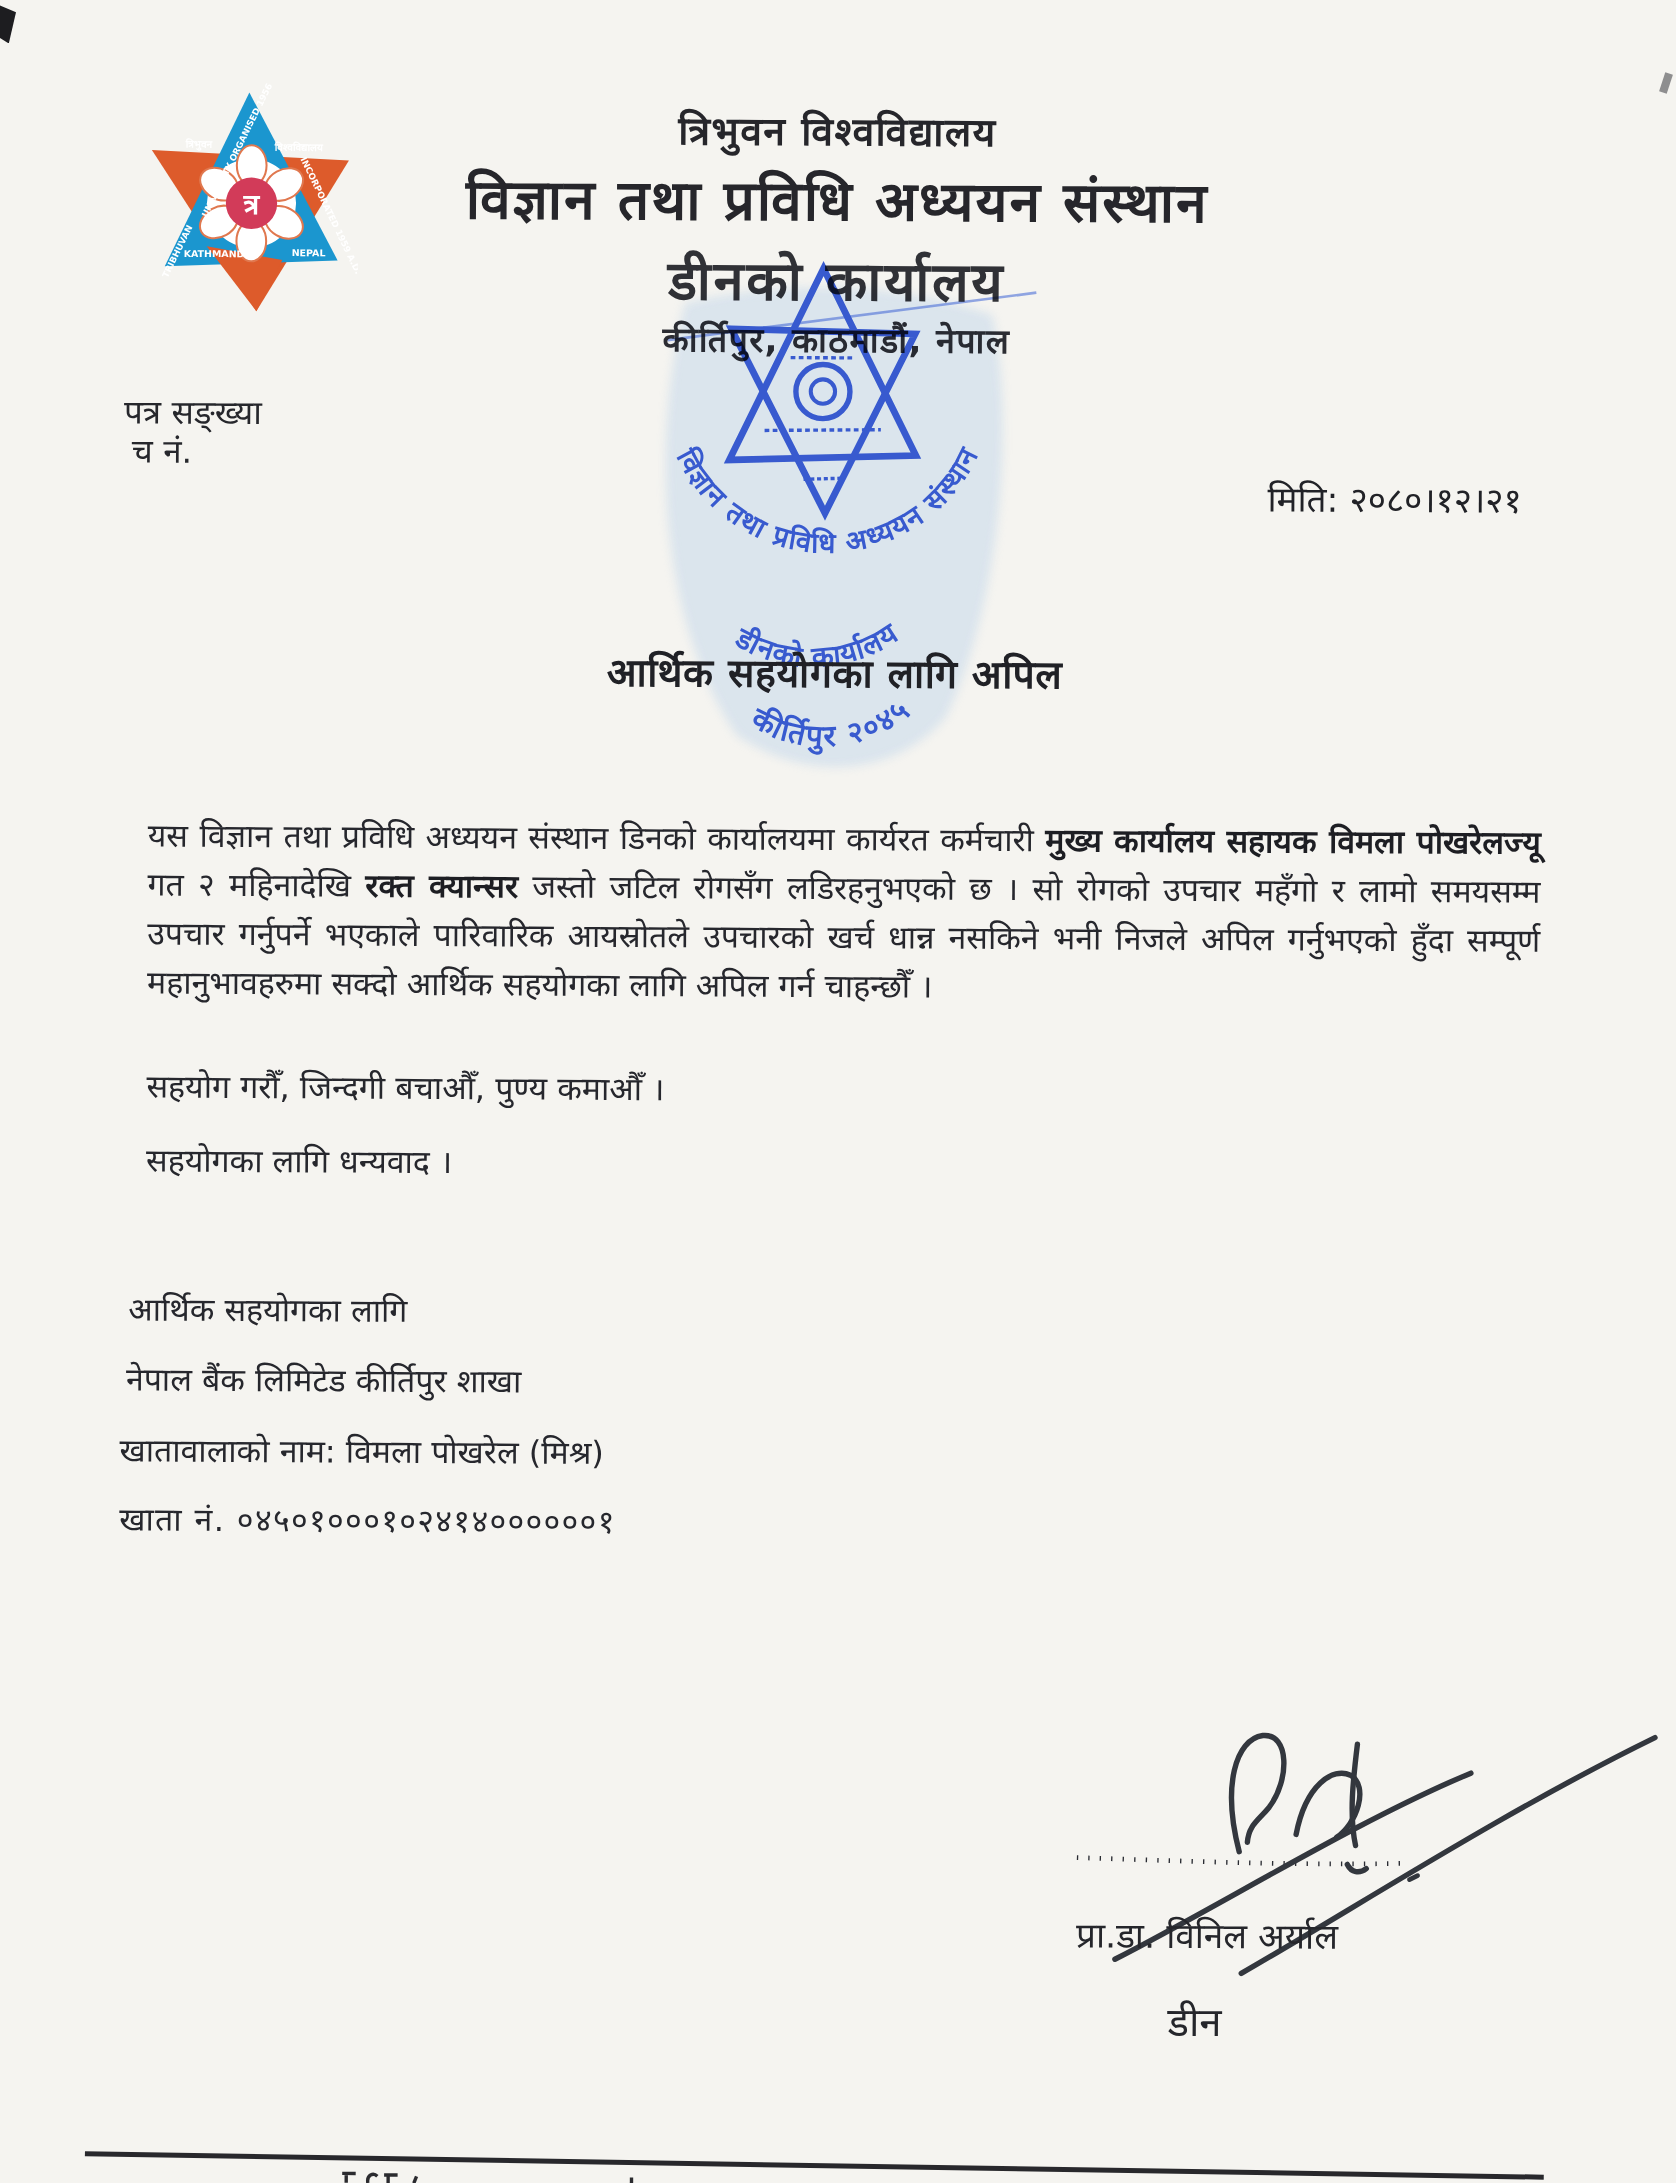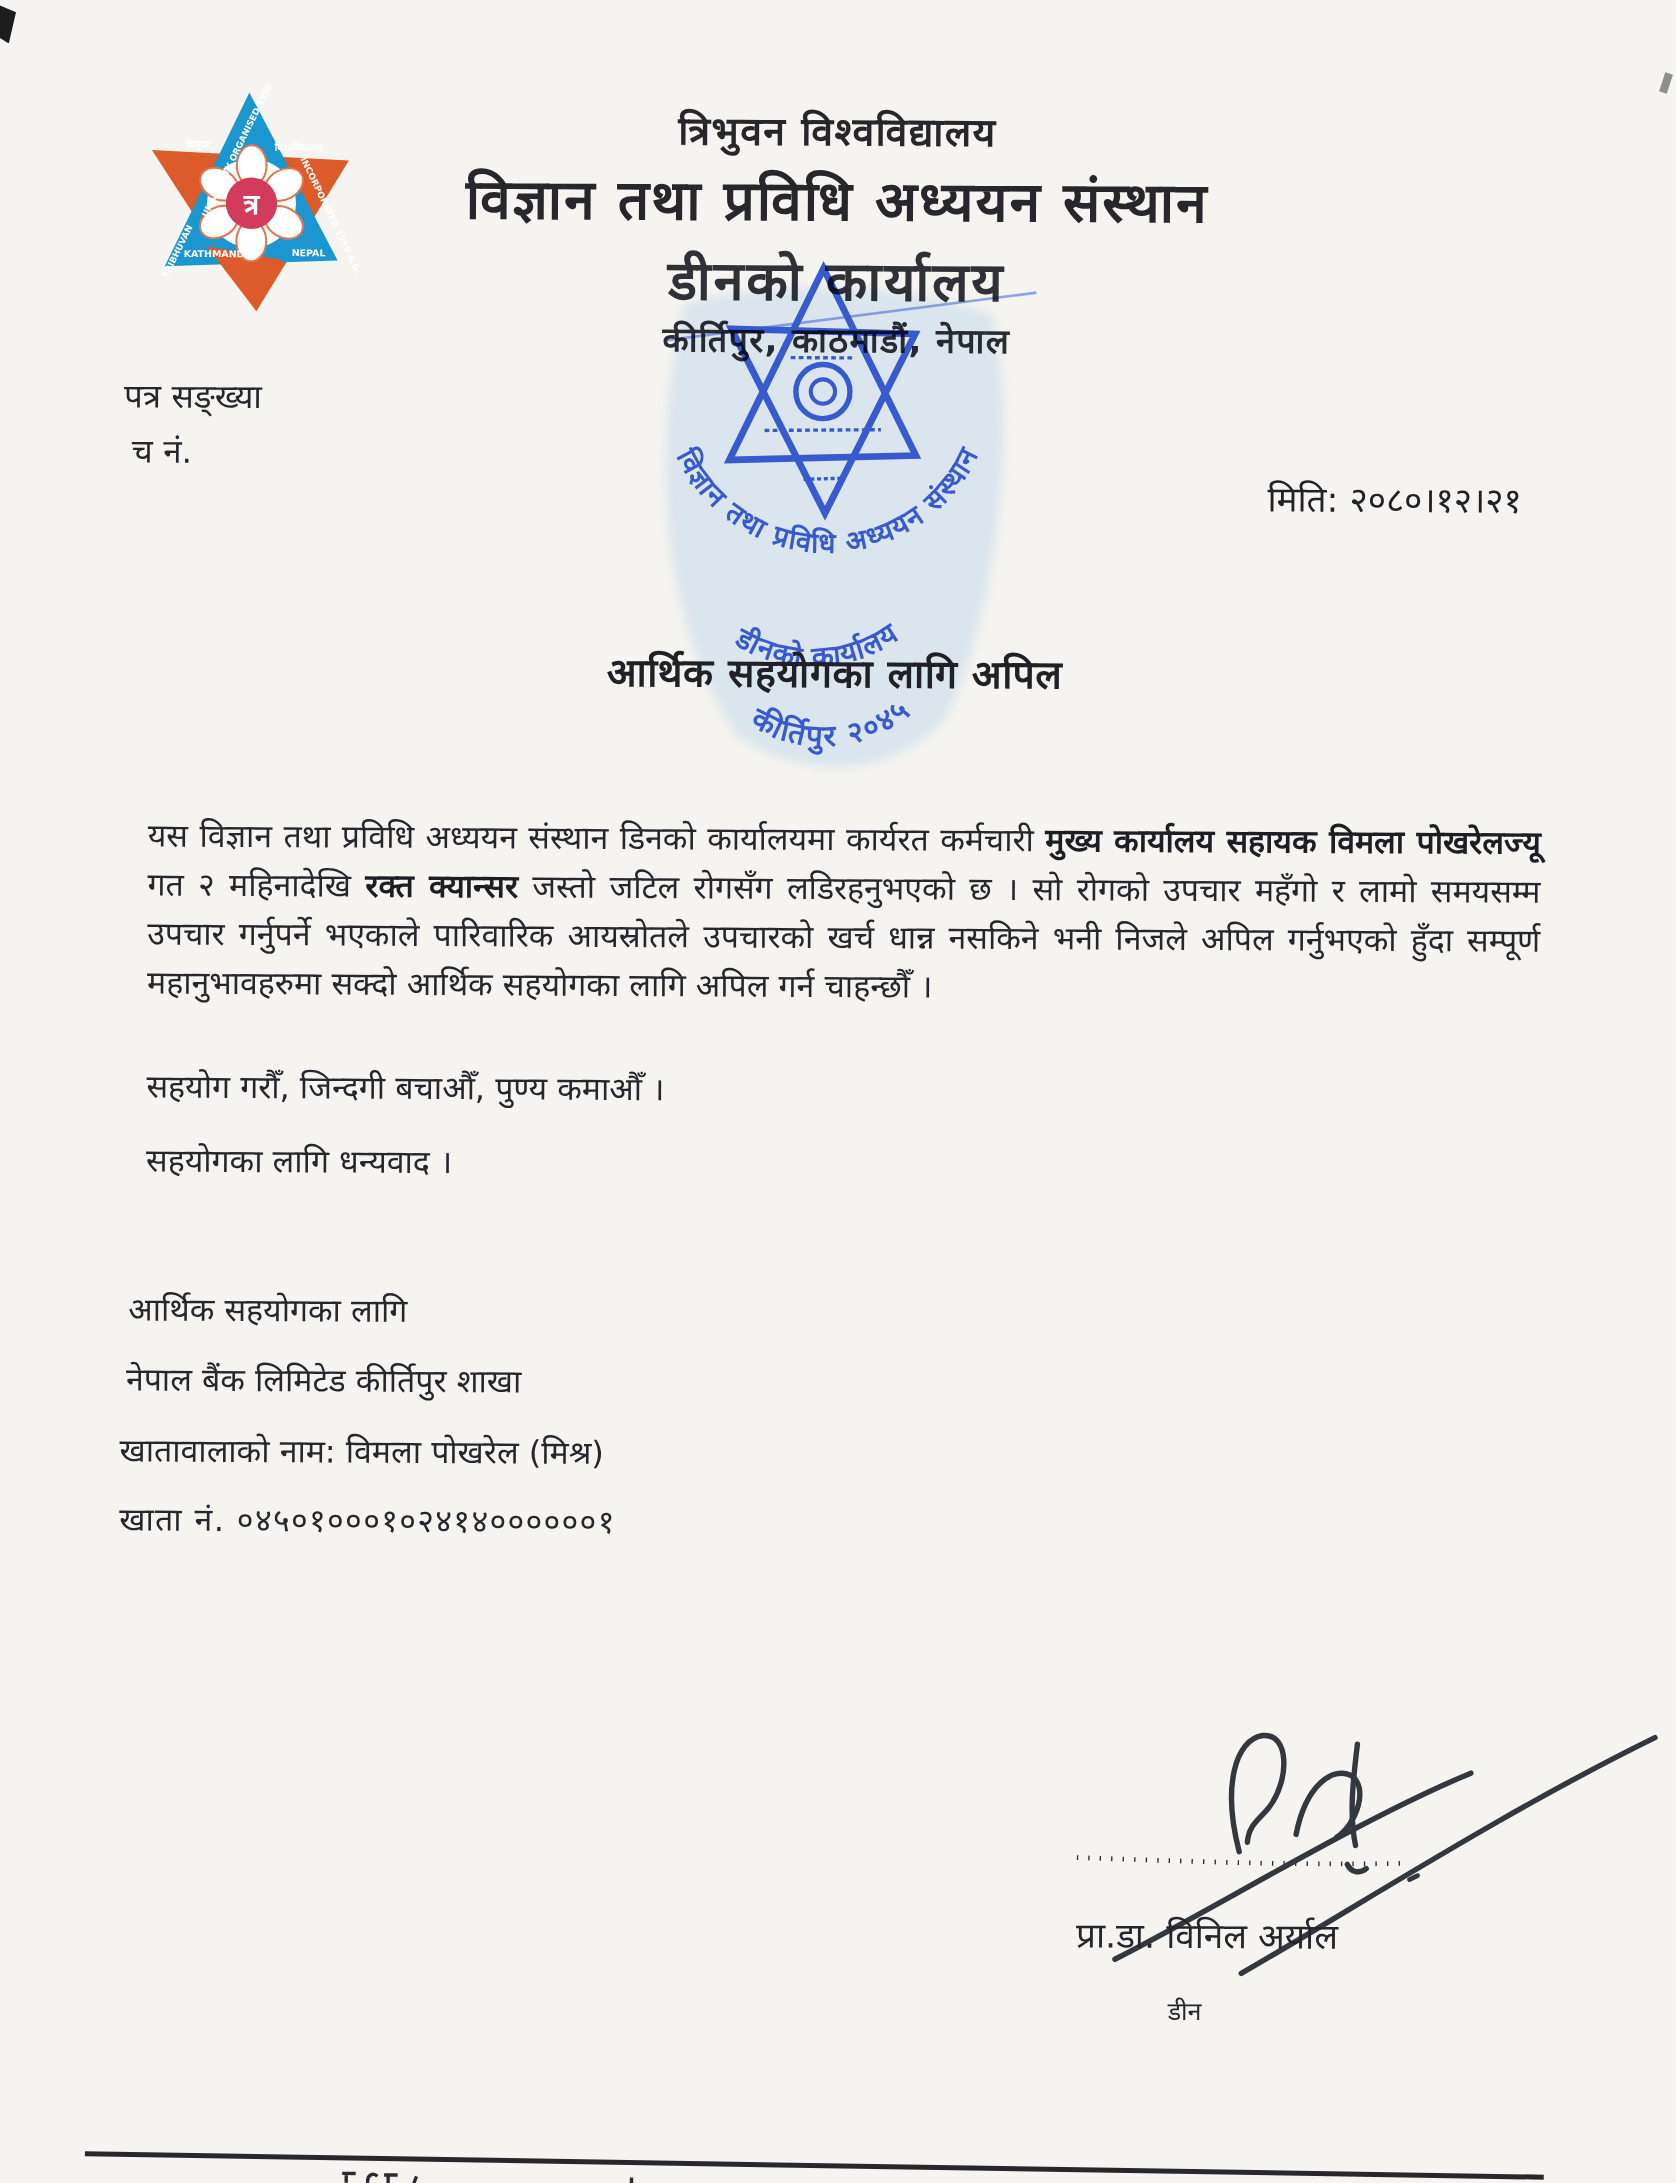--- a/index.html
+++ b/index.html
@@ -13,39 +13,39 @@
   }
   .content{position:absolute;inset:0;transform:rotate(0.3deg);transform-origin:41px 41px;}
   .abs{position:absolute;}
   
   .hdr{left:0;width:1676px;text-align:center;font-weight:700;color:#26262b;}
   .h-uni{top:99px;font-size:39px;letter-spacing:1.4px;}
   .h-inst{top:157px;font-size:55px;letter-spacing:2px;}
   .h-office{top:238px;font-size:54px;letter-spacing:2.7px;color:#303136;}
   .h-addr{top:312px;font-size:34px;font-weight:600;letter-spacing:1.4px;color:#2c2d33;}
   
-  .ref{left:126px;top:372px;font-size:33px;color:#26272c;}
+  .ref{left:126px;top:388px;font-size:33px;color:#26272c;}
   .disp{left:126px;top:427px;font-size:33px;color:#26272c;margin-left:8px;}
   .date{left:1270px;top:468px;font-size:35px;color:#212227;}
   
   .title{left:0;width:1676px;top:641px;text-align:center;font-size:39px;font-weight:700;letter-spacing:0.7px;color:#202126;}
   
   .bodytext{left:152px;top:779px;width:1393px;font-size:32px;line-height:49px;text-align:justify;color:#26272d;}
   .bodytext strong{font-weight:700;color:#1d1e23;}
   .slogan{left:152px;top:1063px;font-size:32px;color:#26272d;}
   .thanks{left:152px;top:1137px;font-size:32px;color:#26272d;}
   
   .bank1{left:135px;top:1286px;font-size:32px;color:#26272d;}
   .bank2{left:133px;top:1356px;font-size:32px;color:#26272d;}
   .bank3{left:127px;top:1427px;font-size:32px;color:#26272d;}
   .bank4{left:127px;top:1496px;font-size:32px;letter-spacing:1.4px;color:#26272d;}
   
   .sig-svg{left:1074px;top:1698px;}
   .sig-name{left:1086px;top:1905px;font-size:35px;color:#25262b;}
-  .sig-role{left:1178px;top:1987px;font-size:25px;color:#25262b;}
+  .sig-role{left:1178px;top:1987px;font-size:40px;color:#25262b;}
   
   .stamp{left:622px;top:252px;mix-blend-mode:multiply;opacity:.94;}
   
   .footline{left:96px;top:2151px;width:1459px;height:4.7px;background:#28282c;transform:rotate(0.62deg);transform-origin:left center;}
   .frag{left:352px;top:2165px;}
   
   .mark-tl{left:0px;top:5.4px;width:16px;height:38px;background:#1d1d20;clip-path:polygon(0 0,100% 18%,55% 100%,0 86%);}
   .mark-tr{left:1662px;top:73px;width:8px;height:20px;background:#4a4a4e;opacity:.6;transform:rotate(18deg);}
 </style>
 </head>

